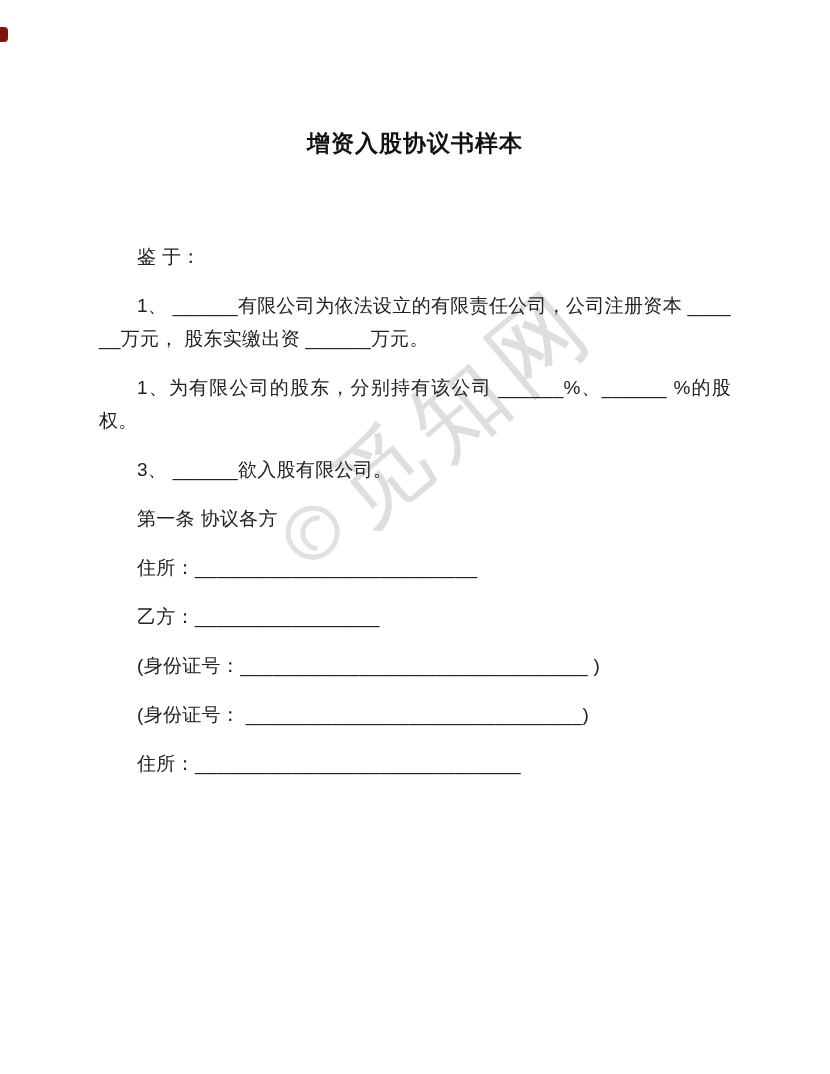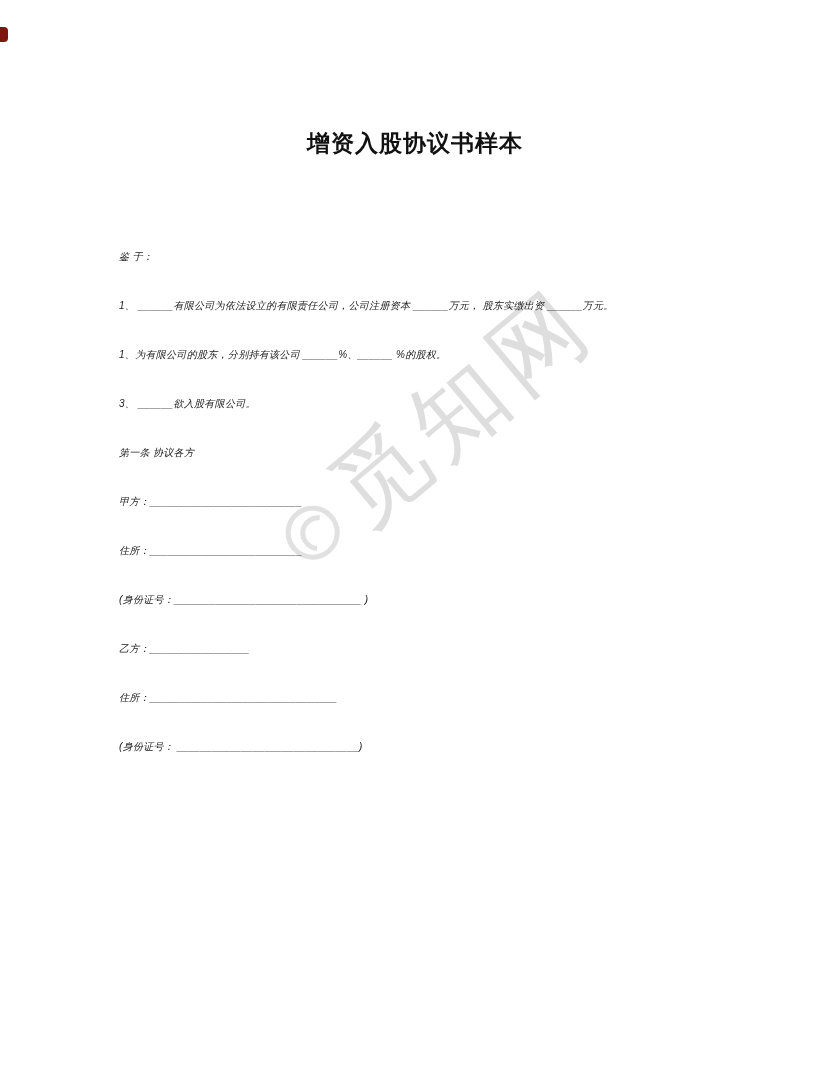--- a/index.html
+++ b/index.html
@@ -72,28 +72,27 @@
     .title {
       font-size: 23px;
       line-height: 30px;
       font-weight: 700;
       text-align: center;
       margin: 0 0 82px 0;
       letter-spacing: 1px;
       color: #111111;
     }
     .para {
-      font-size: 10px;
+      font-size: 19px;
       line-height: 33px;
       margin: 0 0 16px 0;
       text-indent: 2em;
       text-align: justify;
       letter-spacing: 0.3px;
       word-break: break-all;
-      font-style: italic;
     }
   </style>
 </head>
 <body>
 
 <div class="page">
 
   <div class="corner-mark"></div>
 
   <div class="watermark">
@@ -102,21 +101,20 @@
   </div>
 
   <div class="content">
     <h1 class="title">增资入股协议书样本</h1>
 
     <p class="para">鉴 于：</p>
     <p class="para">1、 ______有限公司为依法设立的有限责任公司，公司注册资本 ______万元， 股东实缴出资 ______万元。</p>
     <p class="para">1、为有限公司的股东，分别持有该公司 ______%、______ %的股权。</p>
     <p class="para">3、 ______欲入股有限公司。</p>
     <p class="para">第一条 协议各方</p>
-    <p class="para">甲方：__________________________</p>
     <p class="para">住所：__________________________</p>
+    <p class="para">乙方：_________________</p>
     <p class="para">(身份证号：________________________________ )</p>
-    <p class="para">乙方：_________________</p>
-    <p class="para">住所：________________________________</p>
     <p class="para">(身份证号： _______________________________)</p>
+    <p class="para">住所：______________________________</p>
   </div>
 
 </div>
 
 </body></html>

